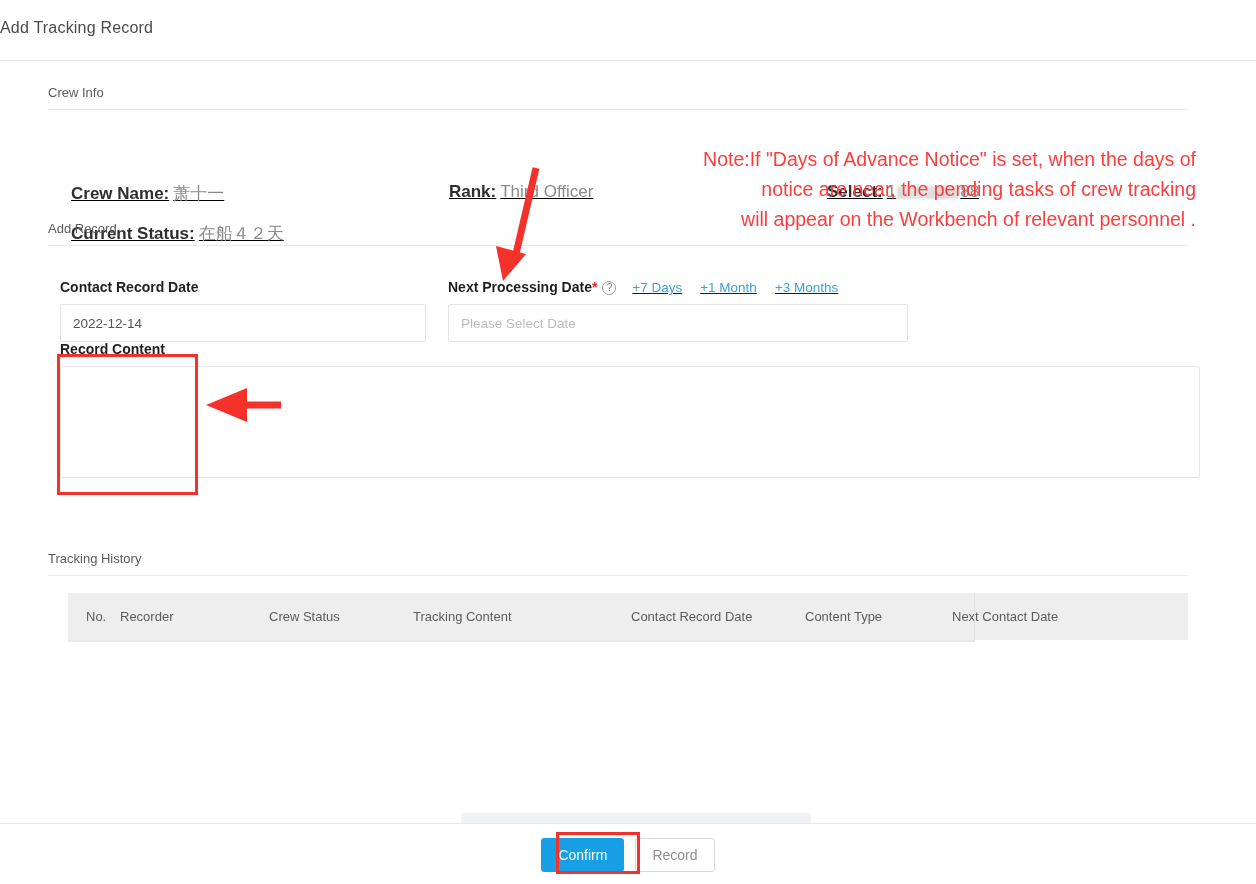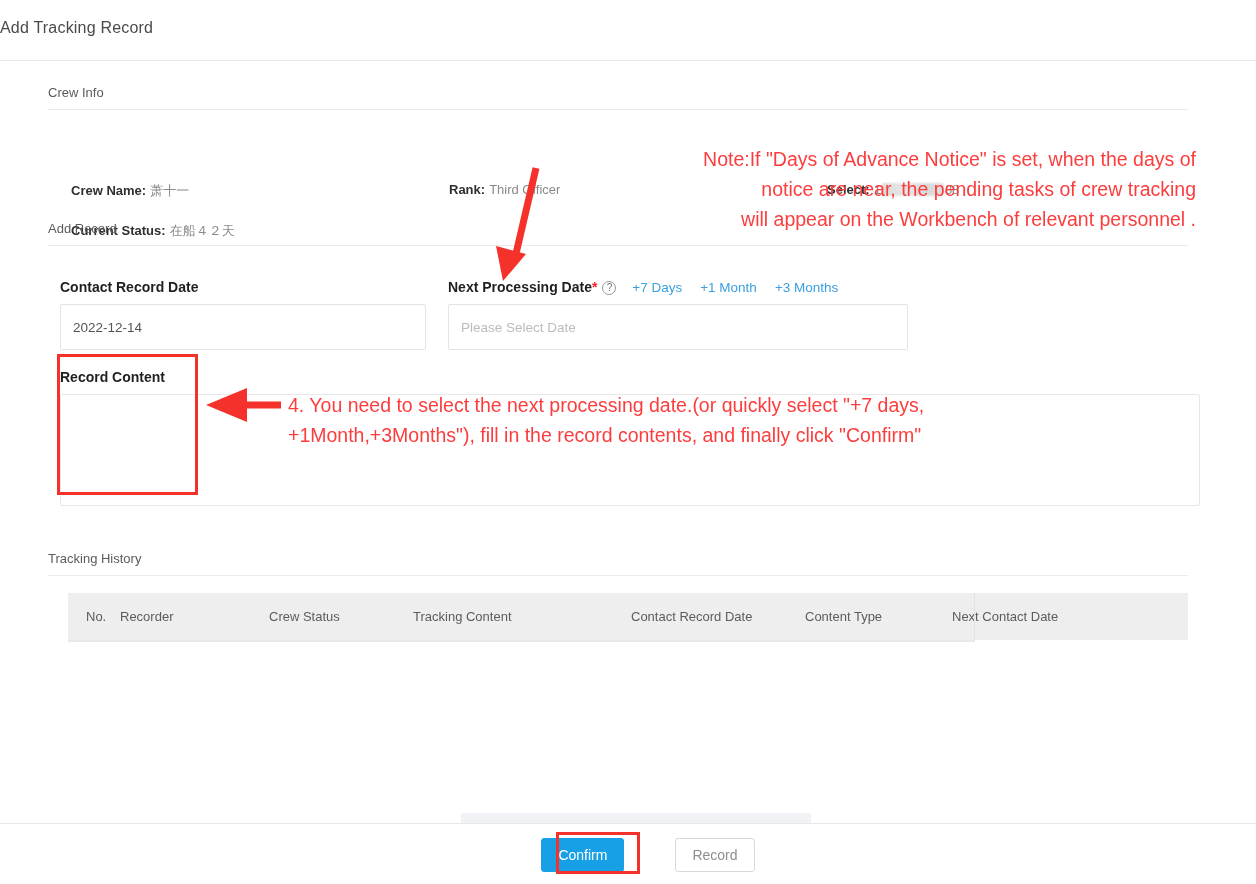--- a/index.html
+++ b/index.html
@@ -62,22 +62,23 @@
   
   #sec-crew { top: 24px; }
   .crew-row {
     position: absolute;
     left: 0;
     width: 1140px;
     height: 22px;
   }
   .crew-field {
     position: absolute;
-    font-size: 13px;
+    font-size: 17px;
     white-space: nowrap;
+    text-decoration: underline;
   }
   .crew-key {
     font-weight: bold;
     color: #2f2f2f;
   }
   .crew-val {
     color: #8a8a8a;
     margin-left: 4px;
   }
   .redacted {
@@ -112,52 +113,52 @@
     border: 1px solid #9a9a9a;
     border-radius: 50%;
     color: #7a7a7a;
     font-size: 10px;
     line-height: 12px;
     text-align: center;
     font-weight: normal;
     margin-left: 5px;
     vertical-align: 1px;
   }
-  .quick-links { display: inline-block; margin-left: 12px; }
+  .quick-links { display: inline-block; margin-left: 12px; text-decoration: underline; }
   .quick-link {
     color: #3aa0e0;
     font-size: 13.5px;
     font-weight: normal;
     margin-right: 18px;
     cursor: pointer;
   }
   .quick-link:last-child { margin-right: 0; }
 
   .text-input {
-    height: 46px;
+    height: 38px;
     border: 1px solid #e4e4e4;
     background: #fff;
     border-radius: 2px;
     font-size: 13.5px;
     color: #555;
     padding: 0 12px;
     line-height: 36px;
     font-family: "Liberation Sans", sans-serif;
     outline: none;
     width: 100%;
   }
   .text-input::placeholder { color: #bcbcbc; }
 
   #row-contact-date { top: 218px; width: 366px; }
   #row-next-date { top: 218px; left: 448px; width: 460px; }
 
   .textarea-block {
     position: absolute;
     left: 60px;
-    top: 308px;
+    top: 280px;
     width: 1140px;
   }
   .textarea-box {
     width: 1140px;
     height: 112px;
     border: 1px solid #e8e8e8;
     background: #fff;
     border-radius: 2px;
     resize: none;
     font-size: 13.5px;
@@ -242,21 +243,20 @@
     gap: 11px;
   }
   .btn {
     height: 34px;
     min-width: 71px;
     font-size: 14px;
     border-radius: 3px;
     cursor: pointer;
     font-family: "Liberation Sans", sans-serif;
     padding: 0 16px;
-    margin-left: 40px;
   }
   .btn-primary {
     background: #18a0e6;
     border: 1px solid #18a0e6;
     color: #fff;
   }
   .btn-default {
     background: #fff;
     border: 1px solid #d9d9d9;
     color: #8f8f8f;
@@ -393,20 +393,18 @@
 
       <g>
         <path d="M 281 405 L 243 405" stroke="#f5312c" stroke-width="7" fill="none"></path>
         <path d="M 206 405 L 247 388 L 247 422 Z" fill="#f5312c"></path>
       </g>
     </svg>
 
     <div class="anno-text" id="anno-note">Note:If "Days of Advance Notice" is set, when the days of
 notice are near, the pending tasks of crew tracking
 will appear on the Workbench of relevant personnel .</div>
-    <div class="anno-text" id="anno-step4">4. You need to select the next processing date.(or quickly select "+7 days,
-+1Month,+3Months"), fill in the record contents, and finally click "Confirm"</div>
 
     <div class="anno-box" id="box-record"></div>
     <div class="anno-box" id="box-confirm"></div>
   </div>
 
 </div>
 
 </body></html>

